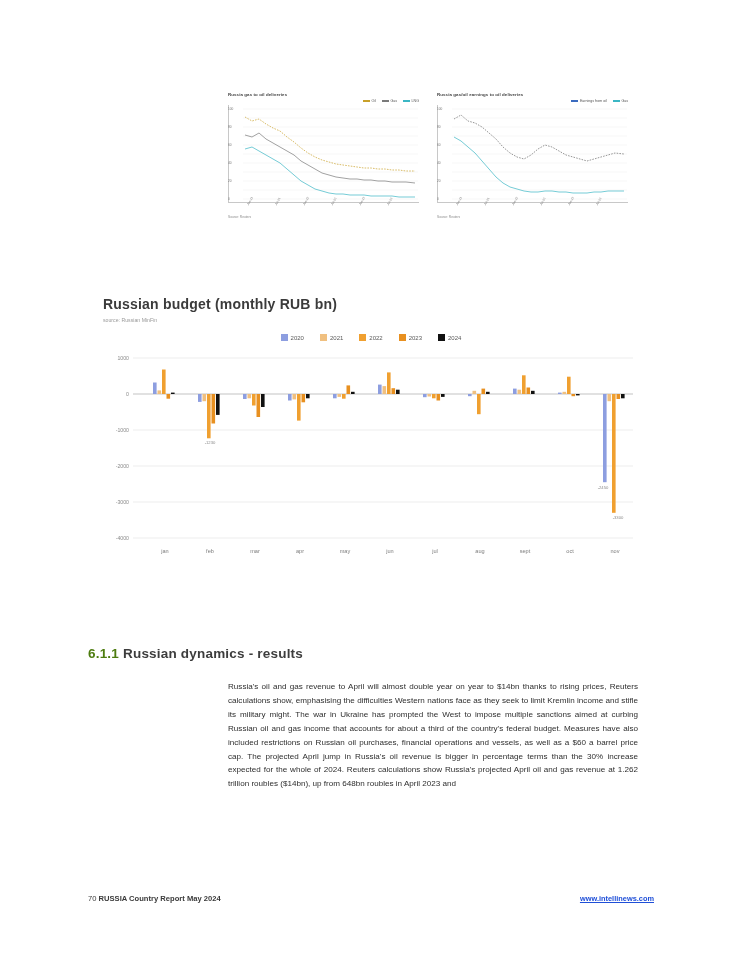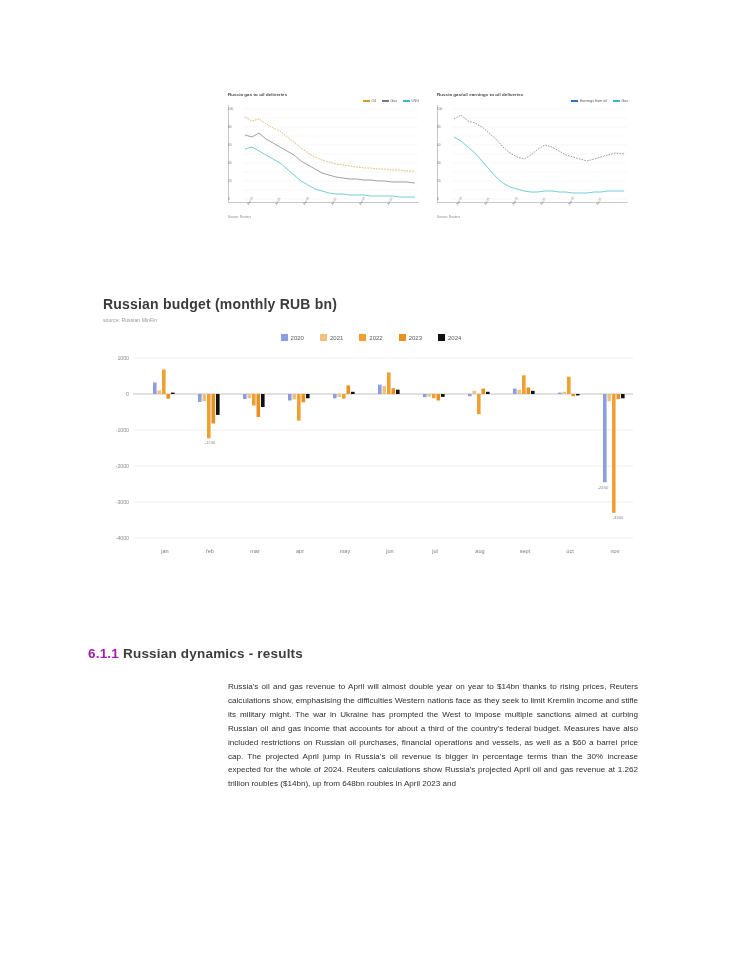--- a/index.html
+++ b/index.html
@@ -172,21 +172,21 @@
   .sec-heading {
     position: absolute;
     left: 88px;
     top: 646px;
     font-size: 13.5px;
     font-weight: bold;
     color: #3d3d3d;
     letter-spacing: .2px;
   }
   .sec-heading .num {
-    color: #a21caf;
+    color: #4d7c0f;
   }
 
   
   .body-col {
     position: absolute;
     left: 228px;
     top: 680px;
     width: 410px;
     font-size: 8.1px;
     line-height: 1.72;
@@ -458,14 +458,21 @@
 
   <div class="sec-heading">
     <span class="num">6.1.1</span>
     <span>Russian dynamics - results</span>
   </div>
 
   <div class="body-col">
     <b>Russia's oil and gas revenue to April will almost double year on year to $14bn thanks to rising prices,</b><span> Reuters calculations show, emphasising the difficulties Western nations face as they seek to limit Kremlin income and stifle its military might. The war in Ukraine has prompted the West to impose multiple sanctions aimed at curbing Russian oil and gas income that accounts for about a third of the country's federal budget. Measures have also included restrictions on Russian oil purchases, financial operations and vessels, as well as a $60 a barrel price cap. The projected April jump in Russia's oil revenue is bigger in percentage terms than the 30% increase expected for the whole of 2024. Reuters calculations show Russia's projected April oil and gas revenue at 1.262 trillion roubles ($14bn), up from 648bn roubles in April 2023 and</span>
   </div>
 
+  <div class="footer">
+    <div>
+      <span class="pg">70</span>
+      <span class="rep">RUSSIA Country Report May 2024</span>
+    </div>
+    <a class="link" href="#">www.intellinews.com</a>
+  </div>
 
 </div>
 
 </body></html>

